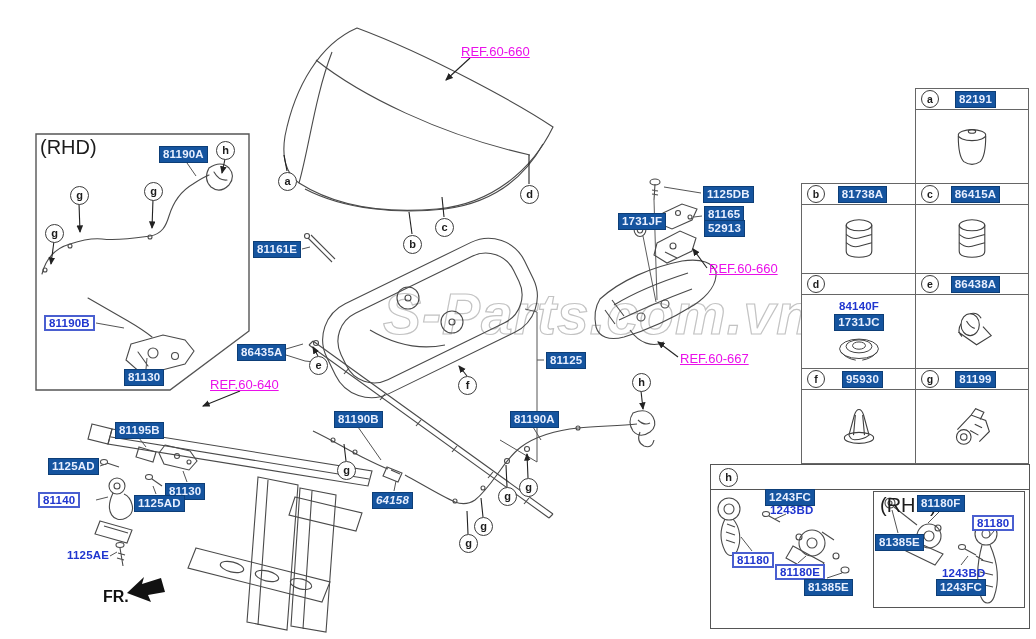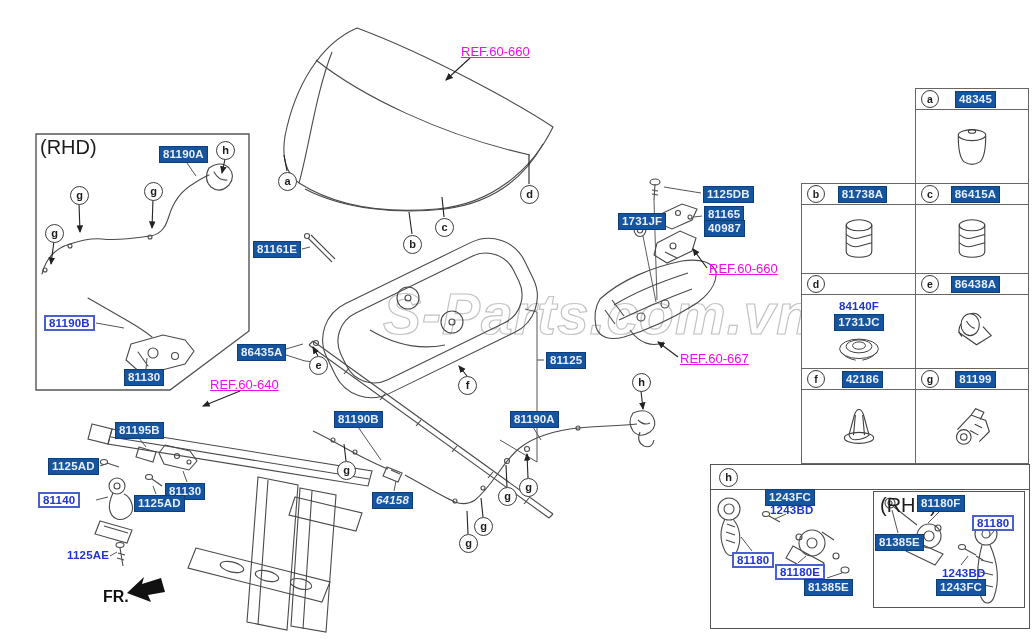--- a/index.html
+++ b/index.html
@@ -220,21 +220,21 @@
 <div class="lbl hl" style="left:159px;top:146px;">81190A</div>
 <div class="lbl bx" style="left:44px;top:315px;">81190B</div>
 <div class="lbl hl" style="left:124px;top:369px;">81130</div>
 
 <div class="lbl hl" style="left:253px;top:241px;">81161E</div>
 <div class="lbl hl" style="left:237px;top:344px;">86435A</div>
 <div class="lbl hl" style="left:546px;top:352px;">81125</div>
 <div class="lbl hl" style="left:618px;top:213px;">1731JF</div>
 <div class="lbl hl" style="left:703px;top:186px;">1125DB</div>
 <div class="lbl hl" style="left:704px;top:206px;">81165</div>
-<div class="lbl hl" style="left:704px;top:220px;">40987</div>
+<div class="lbl hl" style="left:704px;top:220px;">52913</div>
 
 <div class="lbl hl" style="left:115px;top:422px;">81195B</div>
 <div class="lbl hl" style="left:48px;top:458px;">1125AD</div>
 <div class="lbl bx" style="left:38px;top:492px;">81140</div>
 <div class="lbl hl" style="left:165px;top:483px;">81130</div>
 <div class="lbl hl" style="left:134px;top:495px;">1125AD</div>
 <div class="lbl pl" style="left:64px;top:548px;">1125AE</div>
 
 <div class="lbl hl" style="left:334px;top:411px;">81190B</div>
 <div class="lbl hl" style="left:372px;top:492px;font-style:italic;">64158</div>
@@ -258,21 +258,21 @@
 <div class="circ" style="left:632px;top:373px;">h</div>
 <div class="circ" style="left:337px;top:461px;">g</div>
 <div class="circ" style="left:459px;top:534px;">g</div>
 <div class="circ" style="left:474px;top:517px;">g</div>
 <div class="circ" style="left:498px;top:487px;">g</div>
 <div class="circ" style="left:519px;top:478px;">g</div>
 
 <div class="cell" style="left:915px;top:88px;width:112px;height:95px;">
   <div class="cellhead">
     <div class="circ c2">a</div>
-    <span class="lbl hl st plabel">48345</span>
+    <span class="lbl hl st plabel">82191</span>
   </div>
   <div class="cellbody icon" style="height:73px;">
     <svg width="64" height="52" viewBox="0 0 70 56" fill="none" stroke="#3f3f3f" stroke-width="1.2">
       <path d="M20,16 Q20,38 26,44 Q35,50 44,44 Q50,38 50,16"></path>
       <ellipse cx="35" cy="15" rx="15" ry="6"></ellipse>
           <ellipse cx="35" cy="11" rx="4" ry="2"></ellipse>
     </svg>
   </div>
 </div>
 
@@ -332,21 +332,21 @@
       <ellipse cx="33" cy="20" rx="10" ry="12"></ellipse>
       <path d="M20,28 L40,42 L56,32 L47,22 M33,8 Q41,6 45,13 M24,33 Q18,27 23,19"></path>
       <path d="M29,16 Q33,23 38,24"></path>
     </svg>
   </div>
 </div>
 
 <div class="cell" style="left:801px;top:368px;width:114px;height:94px;">
   <div class="cellhead">
     <div class="circ c2">f</div>
-    <span class="lbl hl st plabel">42186</span>
+    <span class="lbl hl st plabel">95930</span>
   </div>
   <div class="cellbody icon" style="height:72px;">
     <svg width="64" height="52" viewBox="0 0 70 56" fill="none" stroke="#3f3f3f" stroke-width="1.2">
       <path d="M35,10 Q38,10 40,16 L46,38 Q40,43 30,43 Q26,43 24,38 L30,16 Q32,10 35,10 Z"></path>
       <ellipse cx="35" cy="41" rx="16" ry="6"></ellipse>
       <path d="M31,16 L29,38 M39,16 L41,38"></path>
     </svg>
   </div>
 </div>
 

